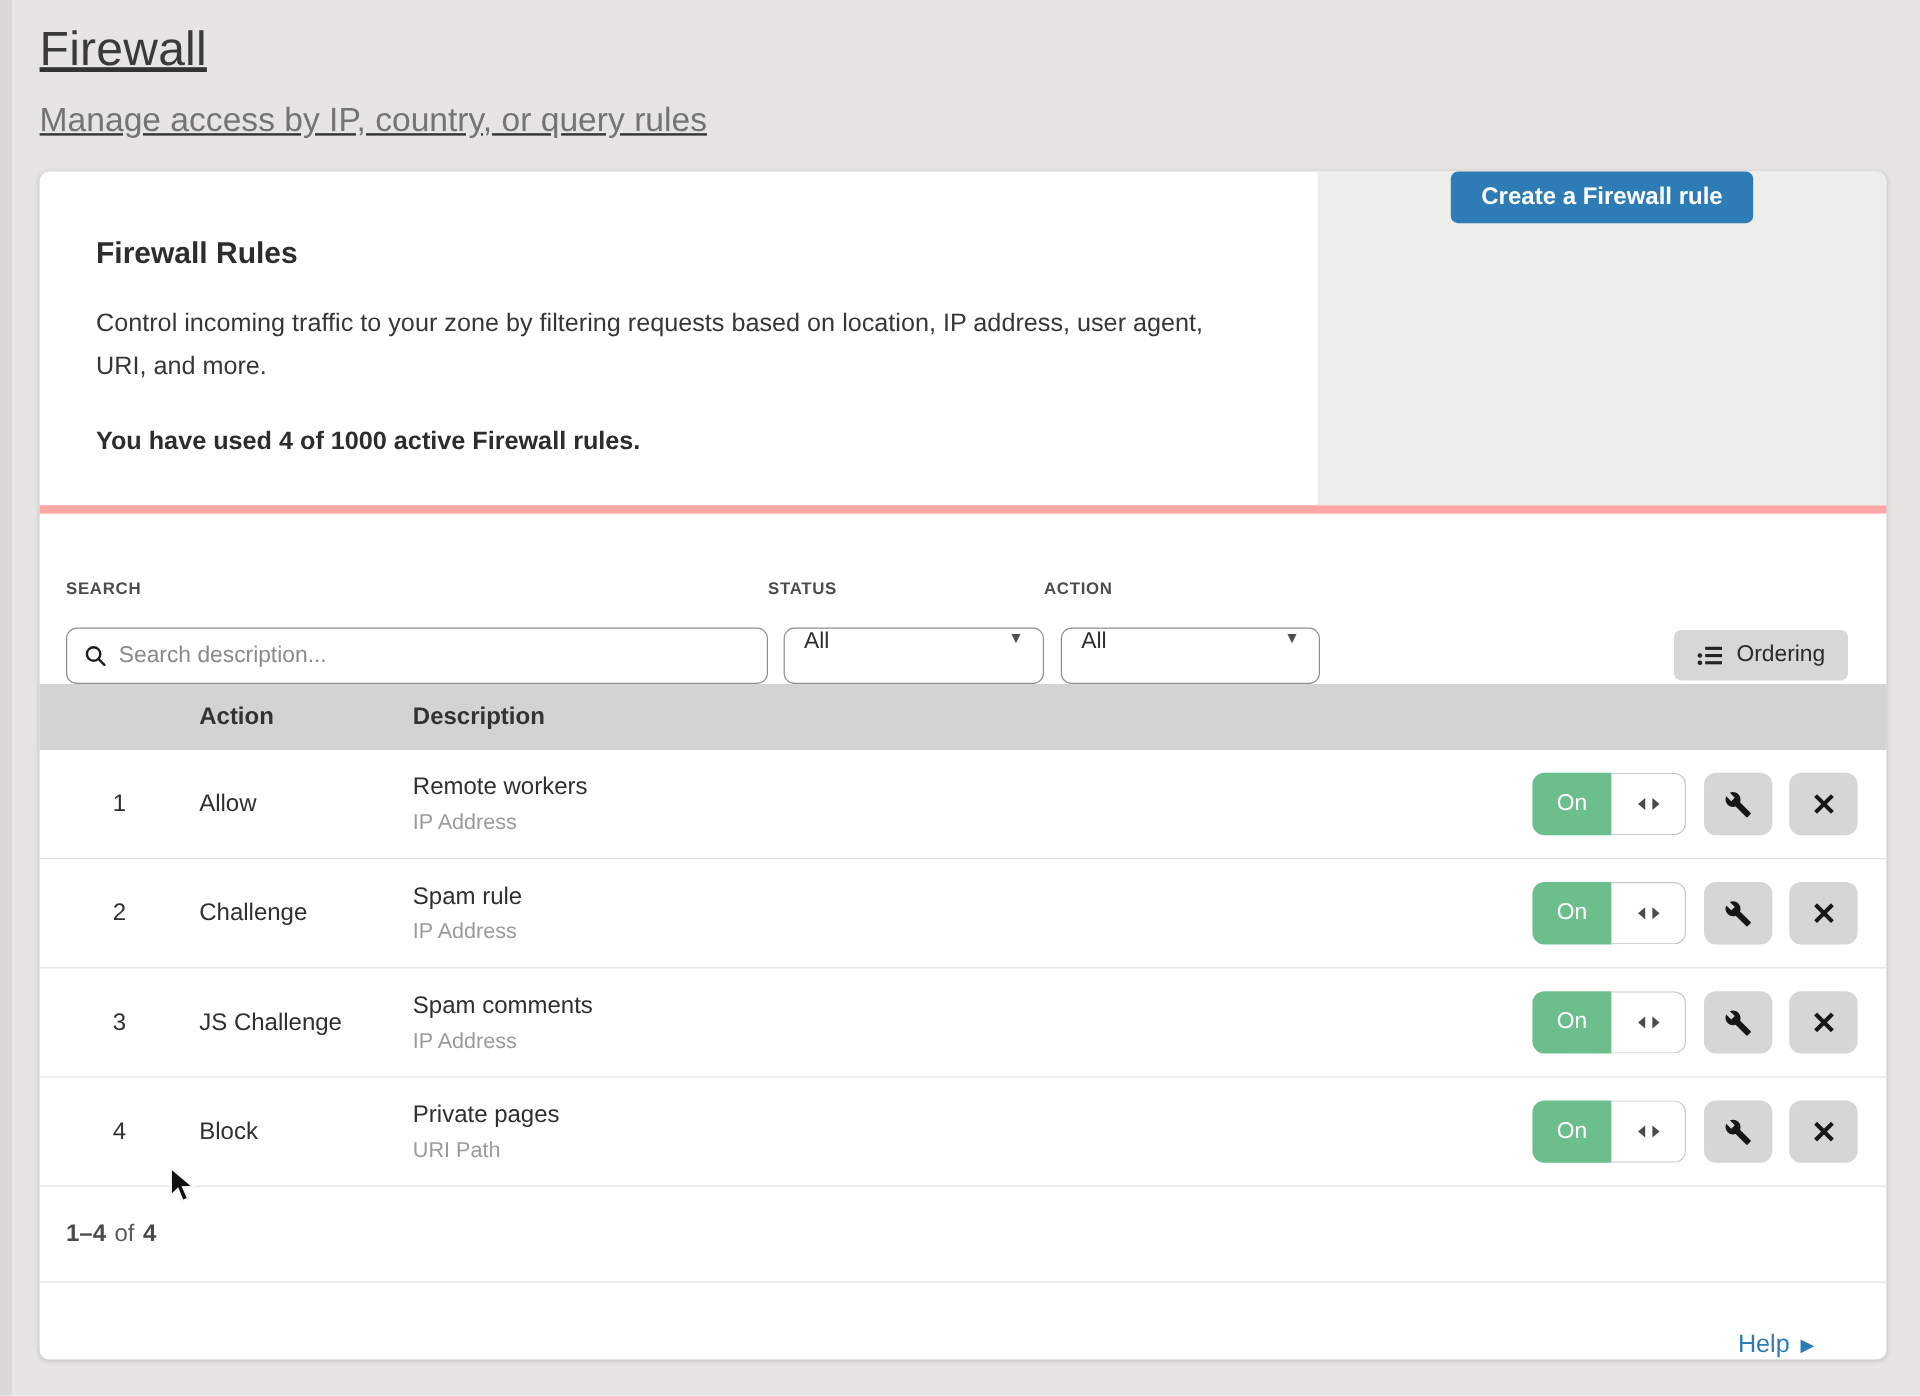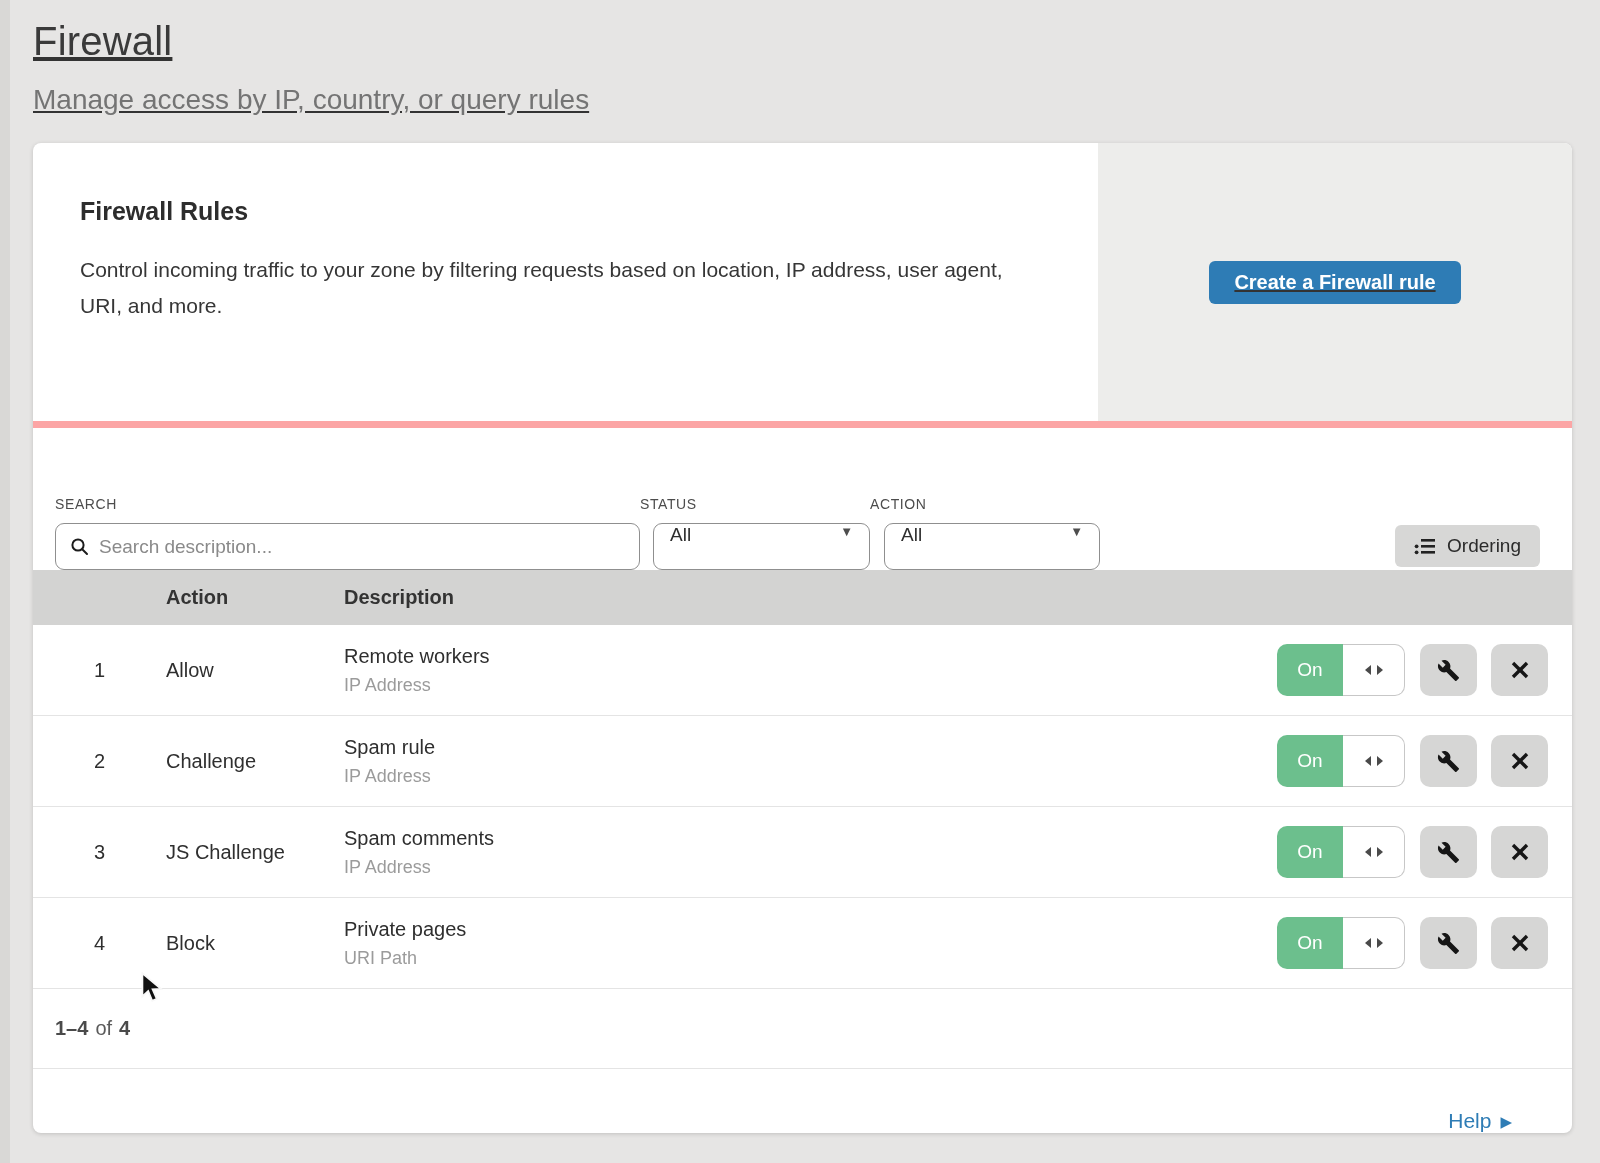--- a/index.html
+++ b/index.html
@@ -26,33 +26,33 @@
   }
 
   
   .overview { display:flex; height:285px; border-bottom:7px solid #fca5a5; }
   .overview-left { flex:1; padding:54px 40px 0 47px; }
   .overview-heading { font-size:25px; font-weight:700; color:#2d2d2d; }
   .overview-desc { margin-top:26px; font-size:21px; line-height:36px; color:#363636; max-width:960px; }
   .overview-usage { margin-top:32px; font-size:21px; font-weight:700; color:#2d2d2d; }
   .overview-right {
     width:474px; background:#ededeb; border-radius:0 8px 0 0;
-    display:flex; align-items:center; justify-content:center;text-decoration:underline;
+    display:flex; align-items:flex-start; justify-content:center;
   }
   .create-btn {
     background:#2e7cb5; color:#fff; border:none; cursor:pointer;
     font-family:inherit; font-size:20px; font-weight:600;
     height:43px; padding:0 25px; border-radius:6px;
   }
 
   
   .filters { display:flex; align-items:flex-end; padding:29px 32px 0 22px; height:142px; }
   .field-label {
-    display:block; font-size:14px; font-weight:400; letter-spacing:0.6px;
-    color:#4c4c4c; margin-bottom:11px;
+    display:block; font-size:14px; font-weight:700; letter-spacing:0.6px;
+    color:#4c4c4c; margin-bottom:25px;
   }
   .search-box {
     width:585px; height:47px; border:1.5px solid #8f8f8f; border-radius:9px;
     display:flex; align-items:center; padding:0 14px; background:#fff;
   }
   .search-box input {
     border:none; outline:none; flex:1; font-family:inherit;
     font-size:19px; color:#333; margin-left:10px; background:transparent;
   }
   .search-box input::placeholder { color:#8a8a8a; }
@@ -136,20 +136,21 @@
   <h1 class="page-title">Firewall</h1>
   <div class="page-subtitle">Manage access by IP, country, or query rules</div>
 </header>
 
 <main class="card">
 
   <section class="overview">
     <div class="overview-left">
       <h2 class="overview-heading">Firewall Rules</h2>
       <p class="overview-desc">Control incoming traffic to your zone by filtering requests based on location, IP address, user agent, URI, and more.</p>
+      <p class="overview-usage">You have used 4 of 1000 active Firewall rules.</p>
     </div>
     <div class="overview-right">
       <button class="create-btn">Create a Firewall rule</button>
     </div>
   </section>
 
   <section class="filters">
     <div class="filter-group">
       <label class="field-label">SEARCH</label>
       <div class="search-box">

